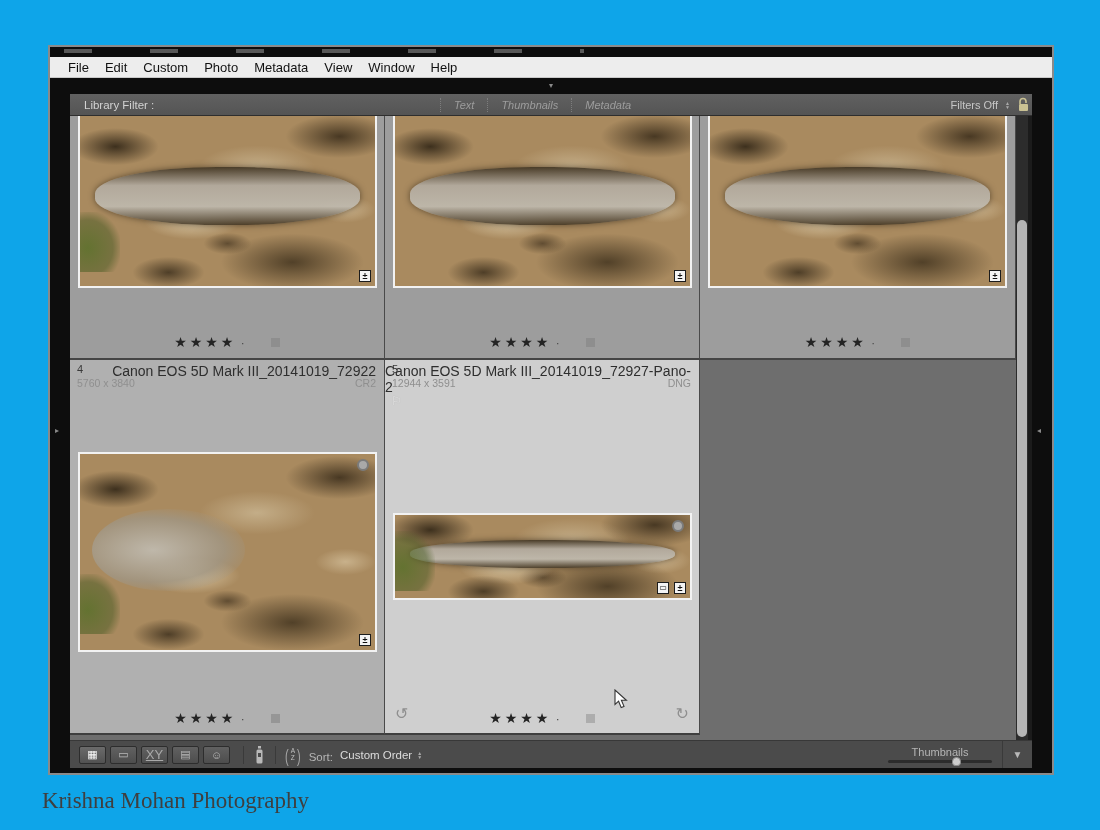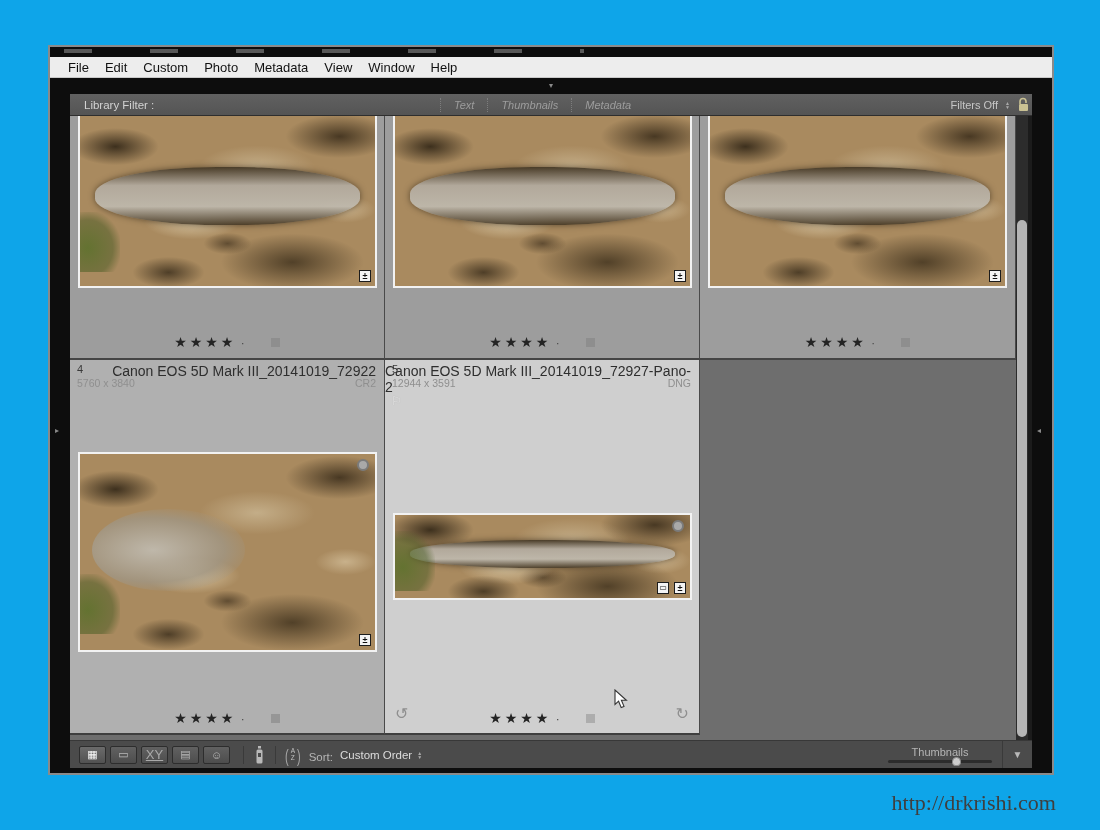--- a/index.html
+++ b/index.html
@@ -352,14 +352,14 @@
       </div>
     </div>
 
     <div class="botstrip"></div>
   </div>
 
   <svg class="cursor" width="14" height="20" viewBox="0 0 14 20">
     <path d="M1,1 L1,15.5 L4.6,12.2 L7.2,18.6 L10,17.4 L7.4,11.3 L12.4,11.3 Z" fill="#ffffff" stroke="#333333" stroke-width="1.1"></path>
   </svg>
 
-  <div class="footer-right">http://drkrishi.com</div>
+  <div class="footer-left">Krishna Mohan Photography</div>
 </div>
 
 </body></html>

